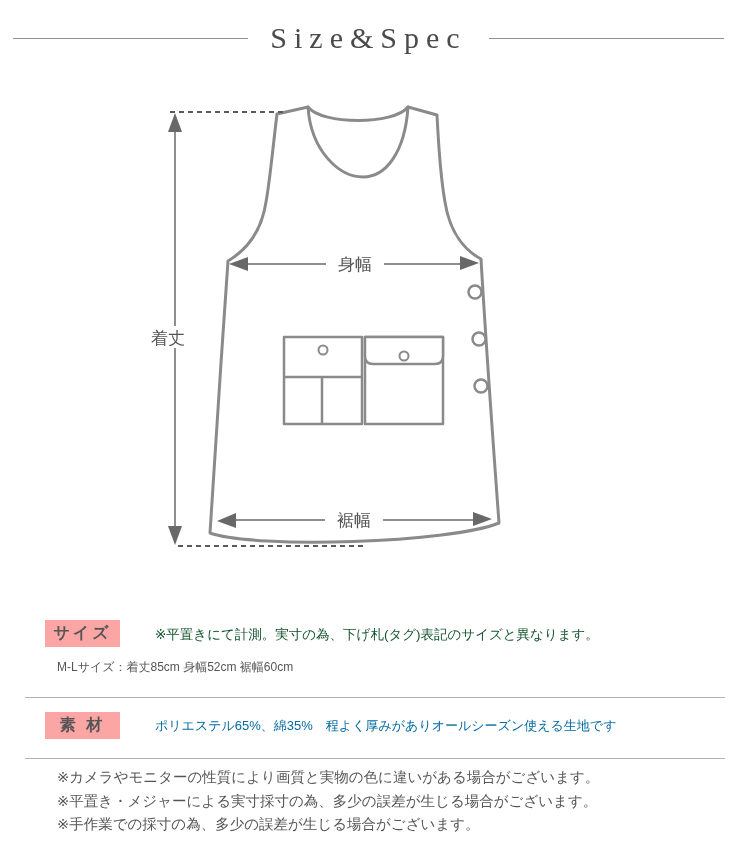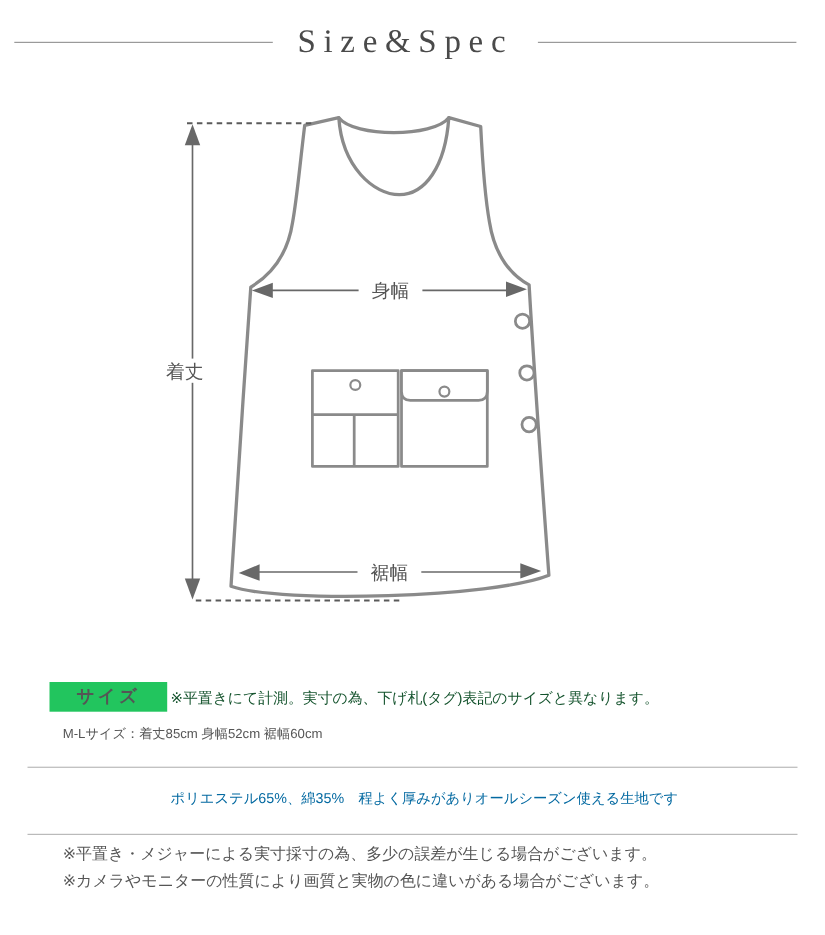--- a/index.html
+++ b/index.html
@@ -14,21 +14,21 @@
   .hdr .rule.r{margin-right:26px;margin-left:22px;}
   .hdr .ttl{
     font-family:"Liberation Serif","DejaVu Serif",serif;
     font-size:30px;letter-spacing:7px;color:#4a4a4a;white-space:nowrap;
   }
   
   .diagram{position:absolute;left:0;top:90px;width:750px;height:480px;}
   .diagram text{font-family:"Liberation Sans","DejaVu Sans",sans-serif;font-size:17px;fill:#555;}
   
   .chip{
-    position:absolute;width:107px;height:27px;background:#22c55e;
+    position:absolute;width:75px;height:27px;background:#fca5a5;
     display:flex;align-items:center;justify-content:center;
     font-size:16px;font-weight:bold;letter-spacing:3px;color:#555;
   }
   .chip-size{left:45px;top:620px;}
   .chip-material{left:45px;top:712px;}
   .size-note{position:absolute;left:155px;top:626px;font-size:13.5px;color:#14532d;}
   .size-values{position:absolute;left:57px;top:659px;font-size:12px;color:#555;}
   .material-desc{position:absolute;left:155px;top:717px;font-size:13px;color:#0369a1;}
   .divider{position:absolute;left:25px;width:700px;height:0;border-top:1px solid #b3b3b3;}
   .div1{top:697px;}
@@ -110,22 +110,24 @@
     <rect x="325" y="509" width="58" height="21" fill="#ffffff" stroke="none"></rect>
     <text x="354" y="526" text-anchor="middle">裾幅</text>
   </svg>
 
   <div class="chip chip-size">サイズ</div>
   <div class="size-note">※平置きにて計測。実寸の為、下げ札(タグ)表記のサイズと異なります。</div>
   <div class="size-values">M-Lサイズ：着丈85cm 身幅52cm 裾幅60cm</div>
 
   <div class="divider div1"></div>
 
+  <div class="chip chip-material">素 材</div>
   <div class="material-desc">ポリエステル65%、綿35%　程よく厚みがありオールシーズン使える生地です</div>
 
   <div class="divider div2"></div>
 
   <div class="notes">
+    <div>※カメラやモニターの性質により画質と実物の色に違いがある場合がございます。</div>
     <div>※平置き・メジャーによる実寸採寸の為、多少の誤差が生じる場合がございます。</div>
-    <div>※カメラやモニターの性質により画質と実物の色に違いがある場合がございます。</div>
+    <div>※手作業での採寸の為、多少の誤差が生じる場合がございます。</div>
   </div>
 
 </div>
 
 </body></html>

